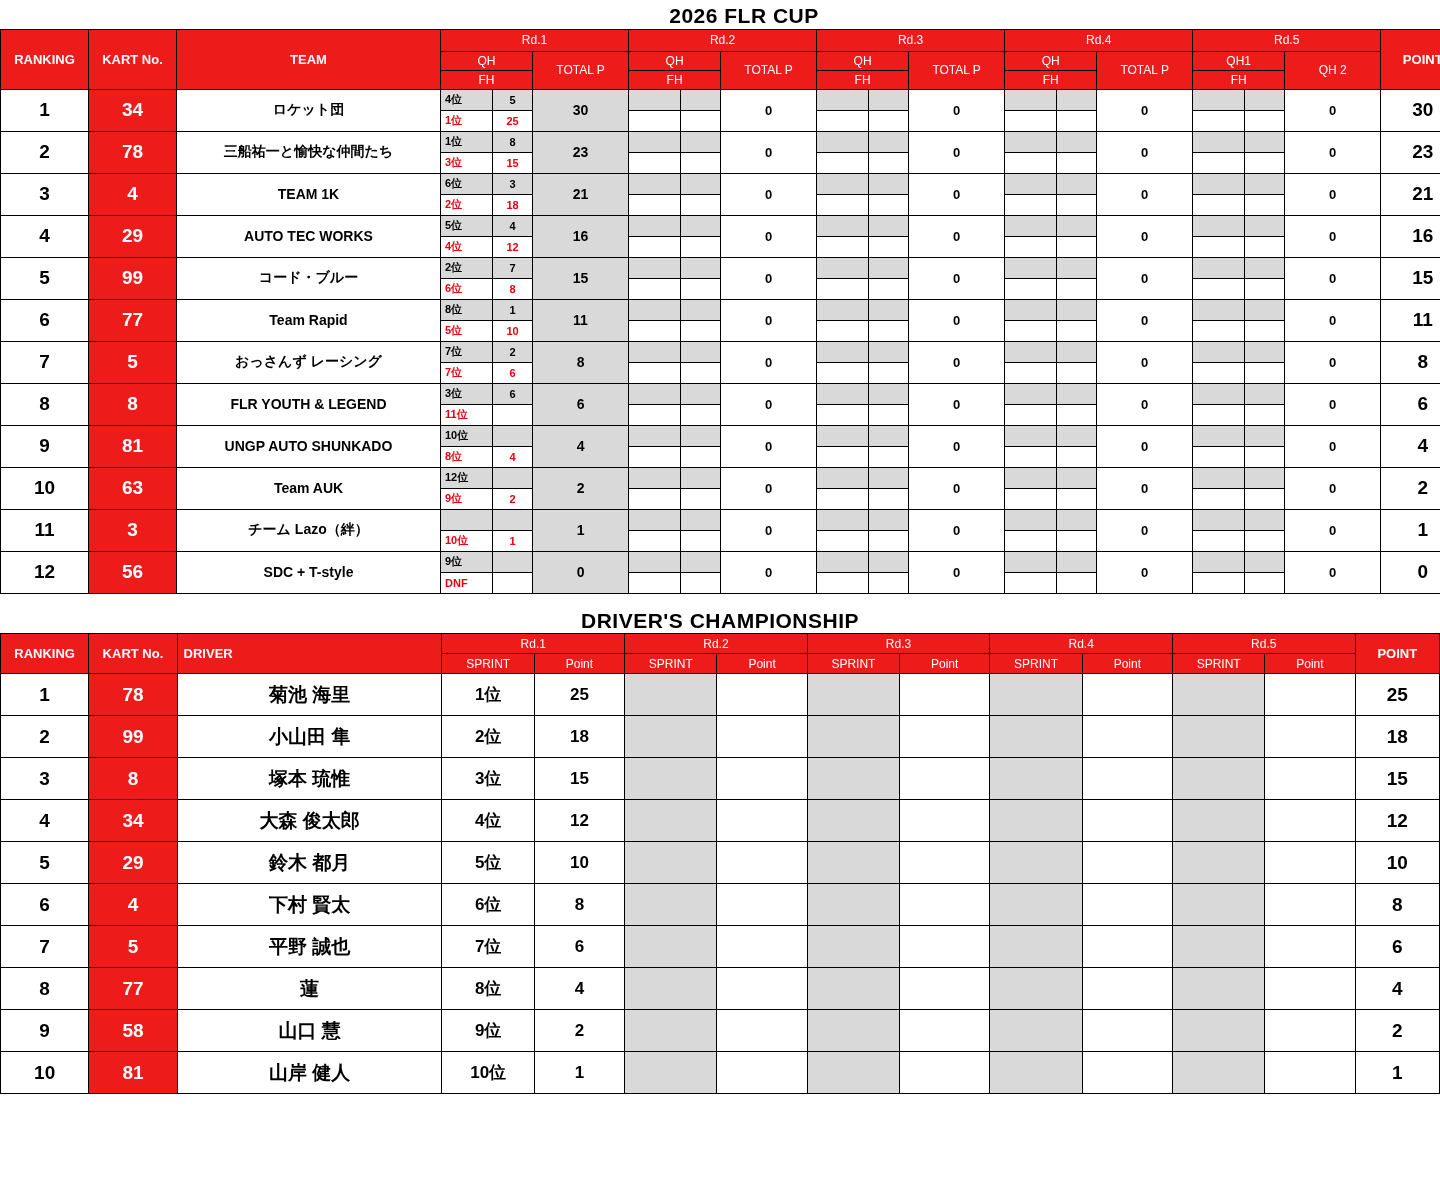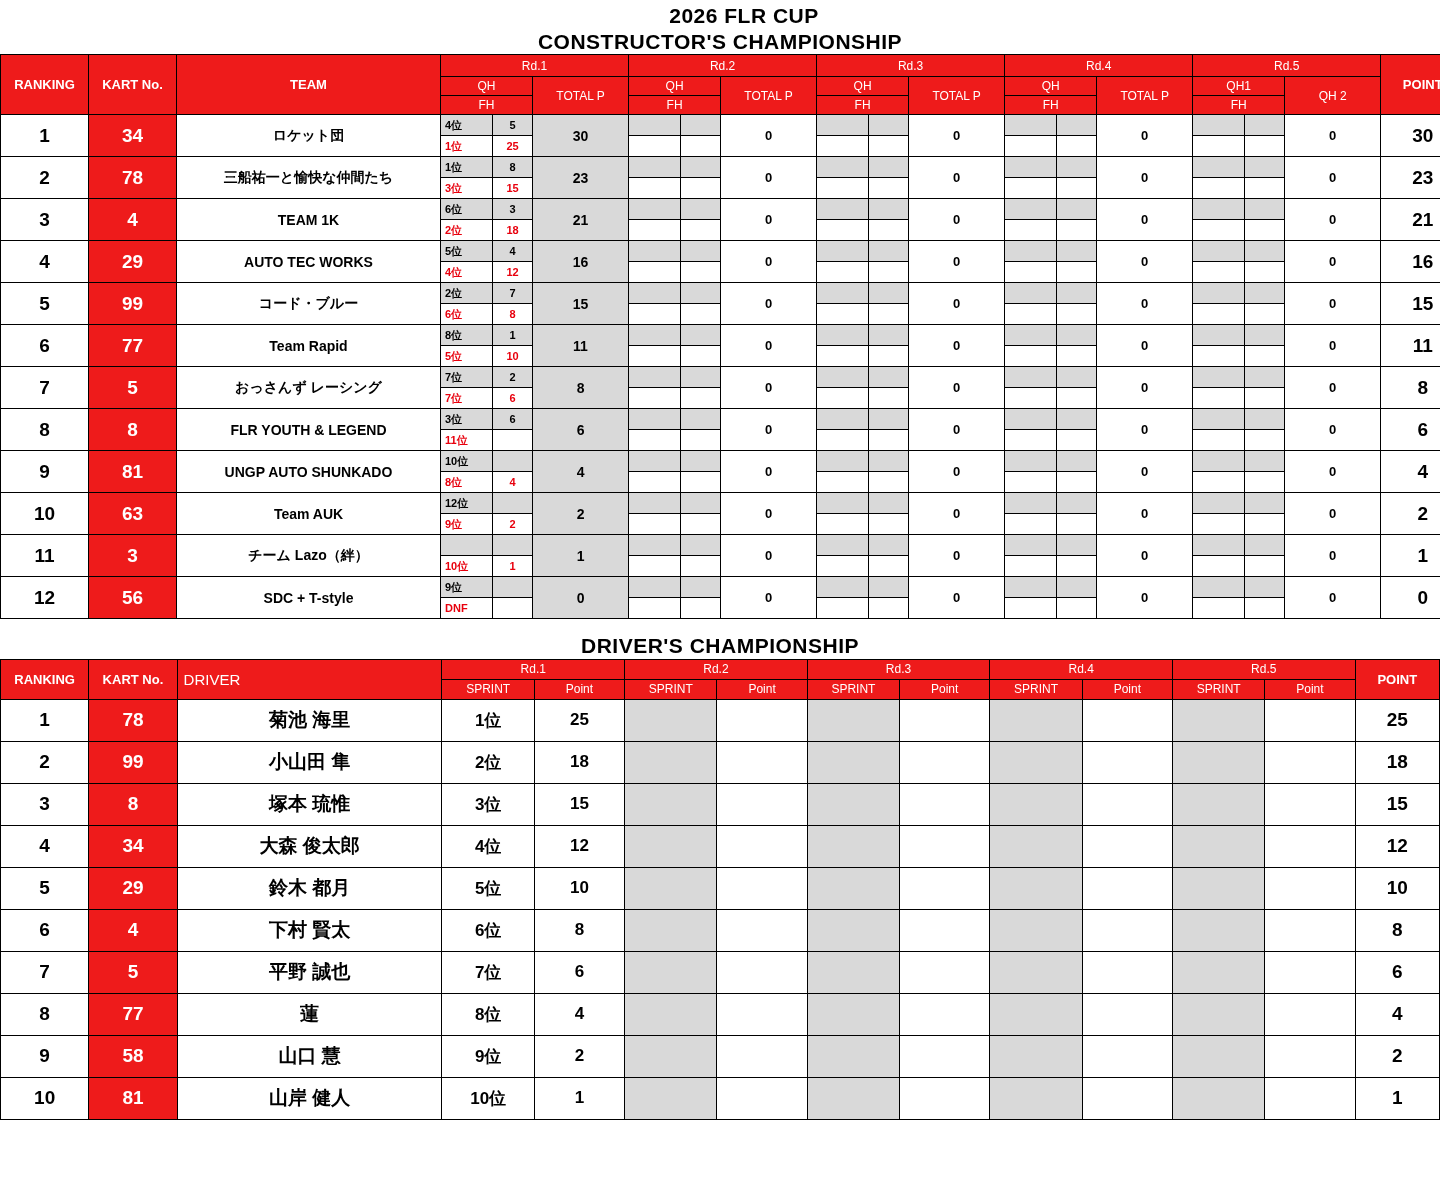--- a/index.html
+++ b/index.html
@@ -45,30 +45,29 @@
   }
   .gap{height:14px;background:#fff;}
 
   
   .d-rank{font-size:19px;font-weight:bold;background:#fff;}
   .d-kart{background:#ee1b1b;color:#fff;font-size:19px;font-weight:bold;}
   .d-name{font-size:19px;font-weight:bold;background:#fff;margin-left:43px;}
   .d-sprint{font-size:17px;font-weight:bold;background:#fff;}
   .d-point{font-size:17px;font-weight:bold;background:#fff;}
   .d-total{font-size:19px;font-weight:bold;background:#fff;}
-  .hdr-left{background:#ee1b1b;color:#fff;font-weight:normal;font-size:15px;text-align:left;padding-left:6px;}
+  .hdr-left{background:#ee1b1b;color:#fff;font-weight:bold;font-size:13px;text-align:left;padding-left:6px;}
 </style>
 </head>
 <body>
 
 <div class="page">
 
   <div class="title-block">
     <div class="title-main">2026 FLR CUP</div>
-    <div class="title-sub">CONSTRUCTOR'S CHAMPIONSHIP</div>
   </div>
 
   <table id="constructor-table">
     <colgroup>
       <col style="width:88px">
         <col style="width:88px">
         <col style="width:264px">
       <col style="width:26px">
         <col style="width:26px">
         <col style="width:40px">

